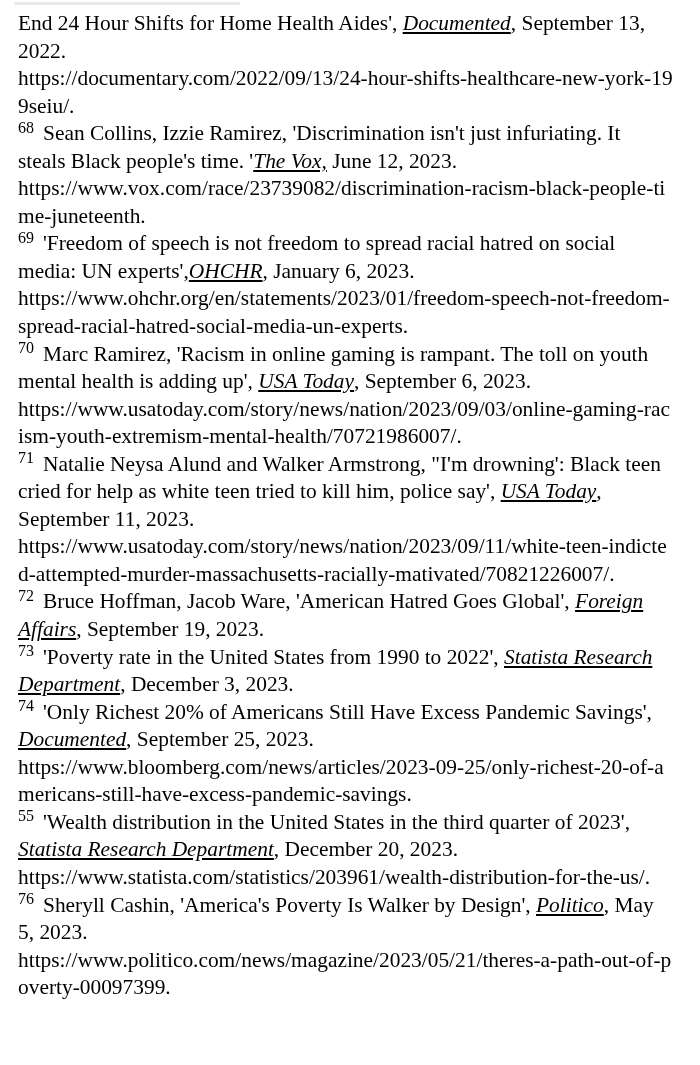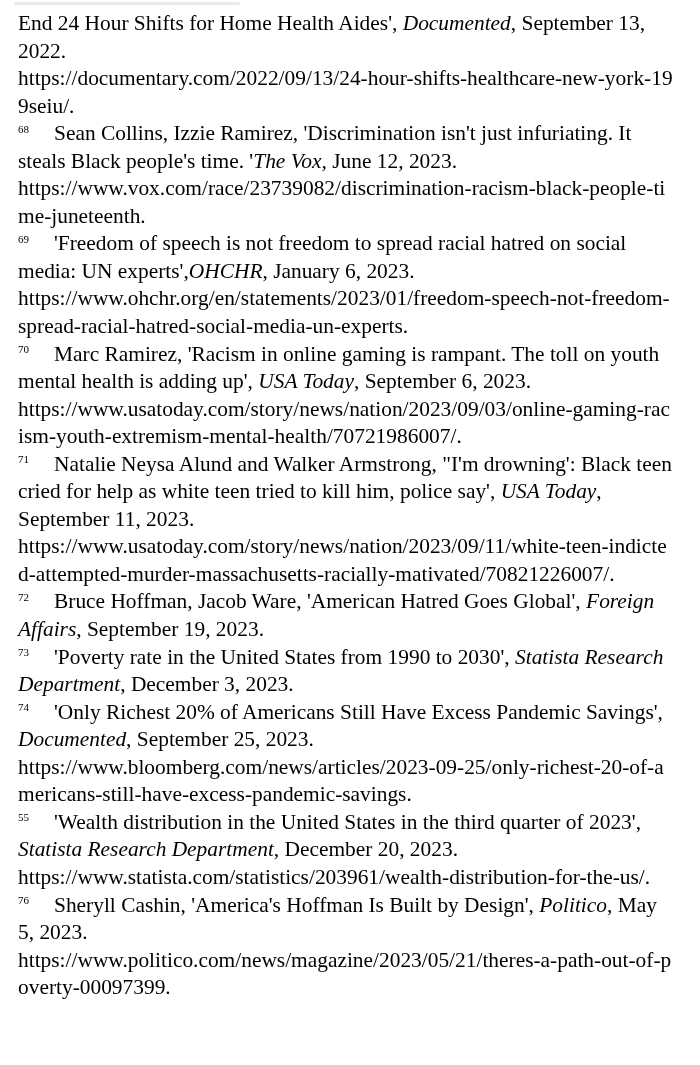--- a/index.html
+++ b/index.html
@@ -30,47 +30,48 @@
     font-size: 21.4px;
     line-height: 27.55px;
     color: #000000;
   }
   .citation {
     margin: 0;
     padding: 0;
     overflow-wrap: break-word;
   }
   .citation .fn-num {
-    font-size: 11px;
+    font-size: 16px;
     line-height: 0;
     vertical-align: baseline;
     position: relative;
     top: -7.5px;
-    margin-right: 25px;
+    margin-right: 9px;
   }
   .citation .seg-italic {
     font-style: italic;
+    text-decoration: underline;
   }
   .citation .seg-url {
     display: block;
     word-break: break-all;
     line-break: anywhere;
   }
 </style>
 </head>
 <body>
 
 <div class="top-divider"></div>
 
 <div class="page">
   <div>
       <p class="citation"><span class="seg-plain">End 24 Hour Shifts for Home Health Aides', </span><span class="seg-italic">Documented</span><span class="seg-plain">, September 13, 2022. </span><span class="seg-url">https://documentary.com/2022/09/13/24-hour-shifts-healthcare-new-york-199seiu/.</span></p>
       <p class="citation"><sup class="fn-num">68</sup><span class="seg-plain">Sean Collins, Izzie Ramirez, 'Discrimination isn't just infuriating. It steals Black people's time. '</span><span class="seg-italic">The Vox,</span><span class="seg-plain"> June 12, 2023. </span><span class="seg-url">https://www.vox.com/race/23739082/discrimination-racism-black-people-time-juneteenth.</span></p>
       <p class="citation"><sup class="fn-num">69</sup><span class="seg-plain">'Freedom of speech is not freedom to spread racial hatred on social media: UN experts',</span><span class="seg-italic">OHCHR</span><span class="seg-plain">, January 6, 2023. </span><span class="seg-url">https://www.ohchr.org/en/statements/2023/01/freedom-speech-not-freedom-spread-racial-hatred-social-media-un-experts.</span></p>
       <p class="citation"><sup class="fn-num">70</sup><span class="seg-plain">Marc Ramirez, 'Racism in online gaming is rampant. The toll on youth mental health is adding up', </span><span class="seg-italic">USA Today</span><span class="seg-plain">, September 6, 2023. </span><span class="seg-url">https://www.usatoday.com/story/news/nation/2023/09/03/online-gaming-racism-youth-extremism-mental-health/70721986007/.</span></p>
       <p class="citation"><sup class="fn-num">71</sup><span class="seg-plain">Natalie Neysa Alund and Walker Armstrong, "I'm drowning': Black teen cried for help as white teen tried to kill him, police say', </span><span class="seg-italic">USA Today</span><span class="seg-plain">, September 11, 2023. </span><span class="seg-url">https://www.usatoday.com/story/news/nation/2023/09/11/white-teen-indicted-attempted-murder-massachusetts-racially-mativated/70821226007/.</span></p>
       <p class="citation"><sup class="fn-num">72</sup><span class="seg-plain">Bruce Hoffman, Jacob Ware, 'American Hatred Goes Global', </span><span class="seg-italic">Foreign Affairs</span><span class="seg-plain">, September 19, 2023. </span></p>
-      <p class="citation"><sup class="fn-num">73</sup><span class="seg-plain">'Poverty rate in the United States from 1990 to 2030', </span><span class="seg-italic">Statista Research Department</span><span class="seg-plain">, December 3, 2023. </span></p>
+      <p class="citation"><sup class="fn-num">73</sup><span class="seg-plain">'Poverty rate in the United States from 1990 to 2022', </span><span class="seg-italic">Statista Research Department</span><span class="seg-plain">, December 3, 2023. </span></p>
       <p class="citation"><sup class="fn-num">74</sup><span class="seg-plain">'Only Richest 20% of Americans Still Have Excess Pandemic Savings', </span><span class="seg-italic">Documented</span><span class="seg-plain">, September 25, 2023. </span><span class="seg-url">https://www.bloomberg.com/news/articles/2023-09-25/only-richest-20-of-americans-still-have-excess-pandemic-savings.</span></p>
       <p class="citation"><sup class="fn-num">55</sup><span class="seg-plain">'Wealth distribution in the United States in the third quarter of 2023', </span><span class="seg-italic">Statista Research Department</span><span class="seg-plain">, December 20, 2023. </span><span class="seg-url">https://www.statista.com/statistics/203961/wealth-distribution-for-the-us/.</span></p>
-      <p class="citation"><sup class="fn-num">76</sup><span class="seg-plain">Sheryll Cashin, 'America's Hoffman Is Built by Design', </span><span class="seg-italic">Politico</span><span class="seg-plain">, May 5, 2023. </span><span class="seg-url">https://www.politico.com/news/magazine/2023/05/21/theres-a-path-out-of-poverty-00097399.</span></p>
+      <p class="citation"><sup class="fn-num">76</sup><span class="seg-plain">Sheryll Cashin, 'America's Poverty Is Walker by Design', </span><span class="seg-italic">Politico</span><span class="seg-plain">, May 5, 2023. </span><span class="seg-url">https://www.politico.com/news/magazine/2023/05/21/theres-a-path-out-of-poverty-00097399.</span></p>
     </div>
 </div>
 
 </body></html>

